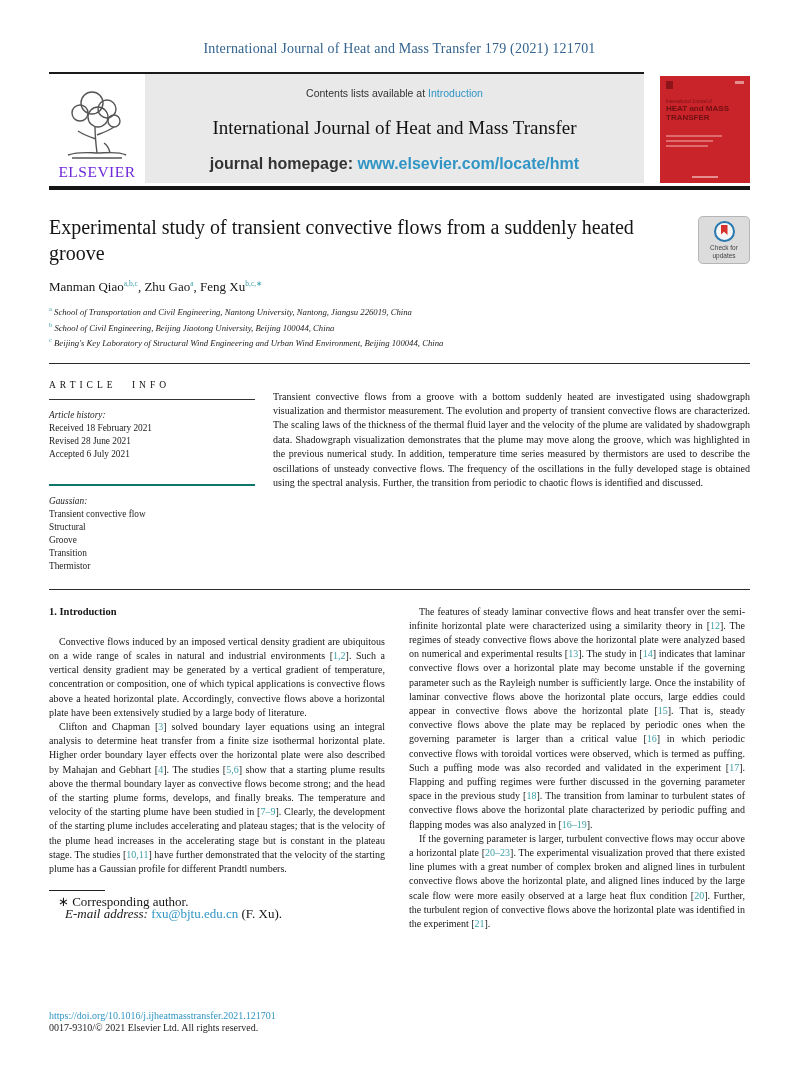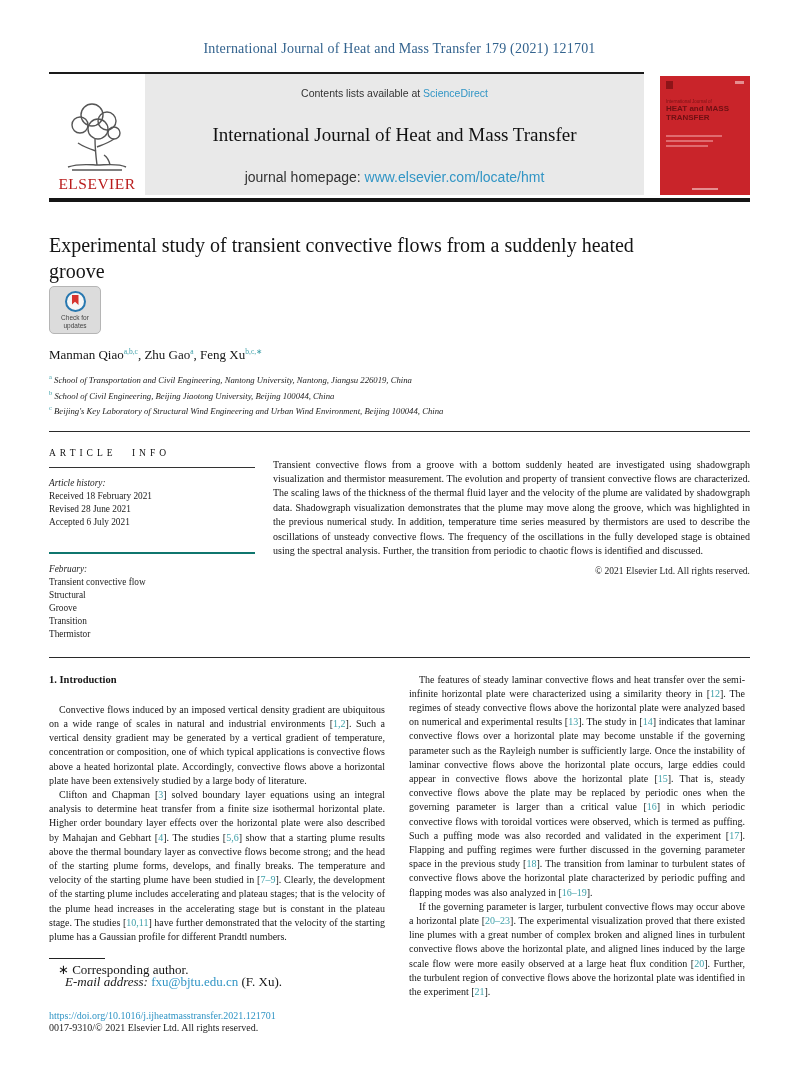--- a/index.html
+++ b/index.html
@@ -29,49 +29,49 @@
   
   .header-wrap{margin-top:15px;display:flex;align-items:stretch;}
   .header-left{display:flex;flex:1;border-top:2px solid #1a1a1a;}
   .logo-col{
     width:96px;display:flex;flex-direction:column;align-items:center;
     justify-content:flex-end;background:#fff;padding:4px 0 2px;
   }
   .logo-col svg{display:block;}
   .elsevier-word{
     font-family:"Liberation Serif", serif;
-    color:#b91c1c;font-size:15.5px;letter-spacing:.5px;margin-top:2px;
+    color:#6d28d9;font-size:15.5px;letter-spacing:.5px;margin-top:2px;
   }
   .gray-box{
     flex:1;background:#e9e9e9;text-align:center;
     padding:13px 8px 10px;display:flex;flex-direction:column;justify-content:space-between;
   }
   .contents-line{font-size:10.5px;color:#333;}
   .journal-title{font-size:19px;color:#111;margin:10px 0 8px;}
-  .homepage-line{font-size:14px;color:#333;}
+  .homepage-line{font-size:16px;color:#333;font-weight:bold;}
   .link{color:#3195c5;cursor:pointer;}
   .cover-col{
-    width:90px;height:119px;margin-left:16px;margin-top:4px;
+    width:90px;height:107px;margin-left:16px;margin-top:4px;
     background:#c9242a;box-sizing:border-box;padding:5px 6px;
     display:flex;flex-direction:column;
   }
   .cover-top{display:flex;justify-content:space-between;align-items:flex-start;height:10px;}
   .cover-glyph{width:7px;height:8px;background:#8d1418;}
   .cover-glyph2{width:9px;height:3px;background:#e58e90;}
   .cover-kicker{font-size:4.5px;color:#7c1216;margin-top:8px;font-family:"Liberation Sans",sans-serif;}
   .cover-title{font-size:8px;line-height:9px;font-weight:bold;color:#6f1013;font-family:"Liberation Sans",sans-serif;}
   .cover-lines{margin-top:10px;}
   .cover-line{height:2px;background:#e06b6f;margin:3px 0;}
   .w60{width:60%;} .w72{width:72%;} .w54{width:54%;}
   .cover-foot{margin-top:auto;align-self:center;width:26px;height:2px;background:#e58e90;}
 
   .rule-thick{height:4px;background:#151515;margin-top:3px;}
 
   
-  .title-row{display:flex;justify-content:space-between;margin-top:30px;flex-direction:column;}
+  .title-row{display:flex;justify-content:space-between;margin-top:24px;}
   h1.paper-title{
     font-size:20px;font-weight:normal;line-height:26px;
     margin:0;width:606px;color:#141414;
   }
   .badge{
     width:50px;height:46px;background:#dcdcdc;border:1px solid #b5b5b5;border-radius:5px;
     display:flex;flex-direction:column;align-items:center;justify-content:center;
     cursor:pointer;flex:0 0 auto;margin-top:2px;
   }
   .badge-circle{
@@ -151,21 +151,21 @@
               <path d="M10 71 h50"></path>
               <path d="M42 56 c3 2 5 5 6 10"></path>
             </g>
           </svg>
         </span>
         <span class="elsevier-word">ELSEVIER</span>
       </div>
       <div class="gray-box">
         <div class="contents-line sans">
           <span>Contents lists available at</span>
-          <span class="link">ScienceDirect</span>
+          <span class="link">Introduction</span>
         </div>
         <div class="journal-title">International Journal of Heat and Mass Transfer</div>
         <div class="homepage-line sans">
           <span>journal homepage:</span>
           <span class="link">www.elsevier.com/locate/hmt</span>
         </div>
       </div>
     </div>
     <div class="cover-col">
       <div class="cover-top">
@@ -213,31 +213,30 @@
   <div class="info-abs">
     <div class="info-col">
       <div class="block-heading">ARTICLE INFO</div>
       <div class="history-block">
         <div class="history-label">Article history:</div>
         <div>Received 18 February 2021</div>
         <div>Revised 28 June 2021</div>
         <div>Accepted 6 July 2021</div>
       </div>
       <div class="keywords-block">
-        <div class="keywords-label">February:</div>
+        <div class="keywords-label">Gaussian:</div>
         <div>Transient convective flow</div>
         <div>Structural</div>
         <div>Groove</div>
         <div>Transition</div>
         <div>Thermistor</div>
       </div>
     </div>
     <div class="abs-col">
       <div class="abs-text">Transient convective flows from a groove with a bottom suddenly heated are investigated using shadowgraph visualization and thermistor measurement. The evolution and property of transient convective flows are characterized. The scaling laws of the thickness of the thermal fluid layer and the velocity of the plume are validated by shadowgraph data. Shadowgraph visualization demonstrates that the plume may move along the groove, which was highlighted in the previous numerical study. In addition, temperature time series measured by thermistors are used to describe the oscillations of unsteady convective flows. The frequency of the oscillations in the fully developed stage is obtained using the spectral analysis. Further, the transition from periodic to chaotic flows is identified and discussed.</div>
-      <div class="abs-copyright">© 2021 Elsevier Ltd. All rights reserved.</div>
     </div>
   </div>
 
   <div class="rule-mid"></div>
 
   <div class="body-cols">
     <div class="bcol">
       <div class="sec-heading">1. Introduction</div>
       <p>Convective flows induced by an imposed vertical density gradient are ubiquitous on a wide range of scales in natural and industrial environments [<span class="cite">1,2</span>]. Such a vertical density gradient may be generated by a vertical gradient of temperature, concentration or composition, one of which typical applications is convective flows above a heated horizontal plate. Accordingly, convective flows above a horizontal plate have been extensively studied by a large body of literature.</p>
       <p>Clifton and Chapman [<span class="cite">3</span>] solved boundary layer equations using an integral analysis to determine heat transfer from a finite size isothermal horizontal plate. Higher order boundary layer effects over the horizontal plate were also described by Mahajan and Gebhart [<span class="cite">4</span>]. The studies [<span class="cite">5,6</span>] show that a starting plume results above the thermal boundary layer as convective flows become strong; and the head of the starting plume forms, develops, and finally breaks. The temperature and velocity of the starting plume have been studied in [<span class="cite">7–9</span>]. Clearly, the development of the starting plume includes accelerating and plateau stages; that is the velocity of the plume head increases in the accelerating stage but is constant in the plateau stage. The studies [<span class="cite">10,11</span>] have further demonstrated that the velocity of the starting plume has a Gaussian profile for different Prandtl numbers.</p>

